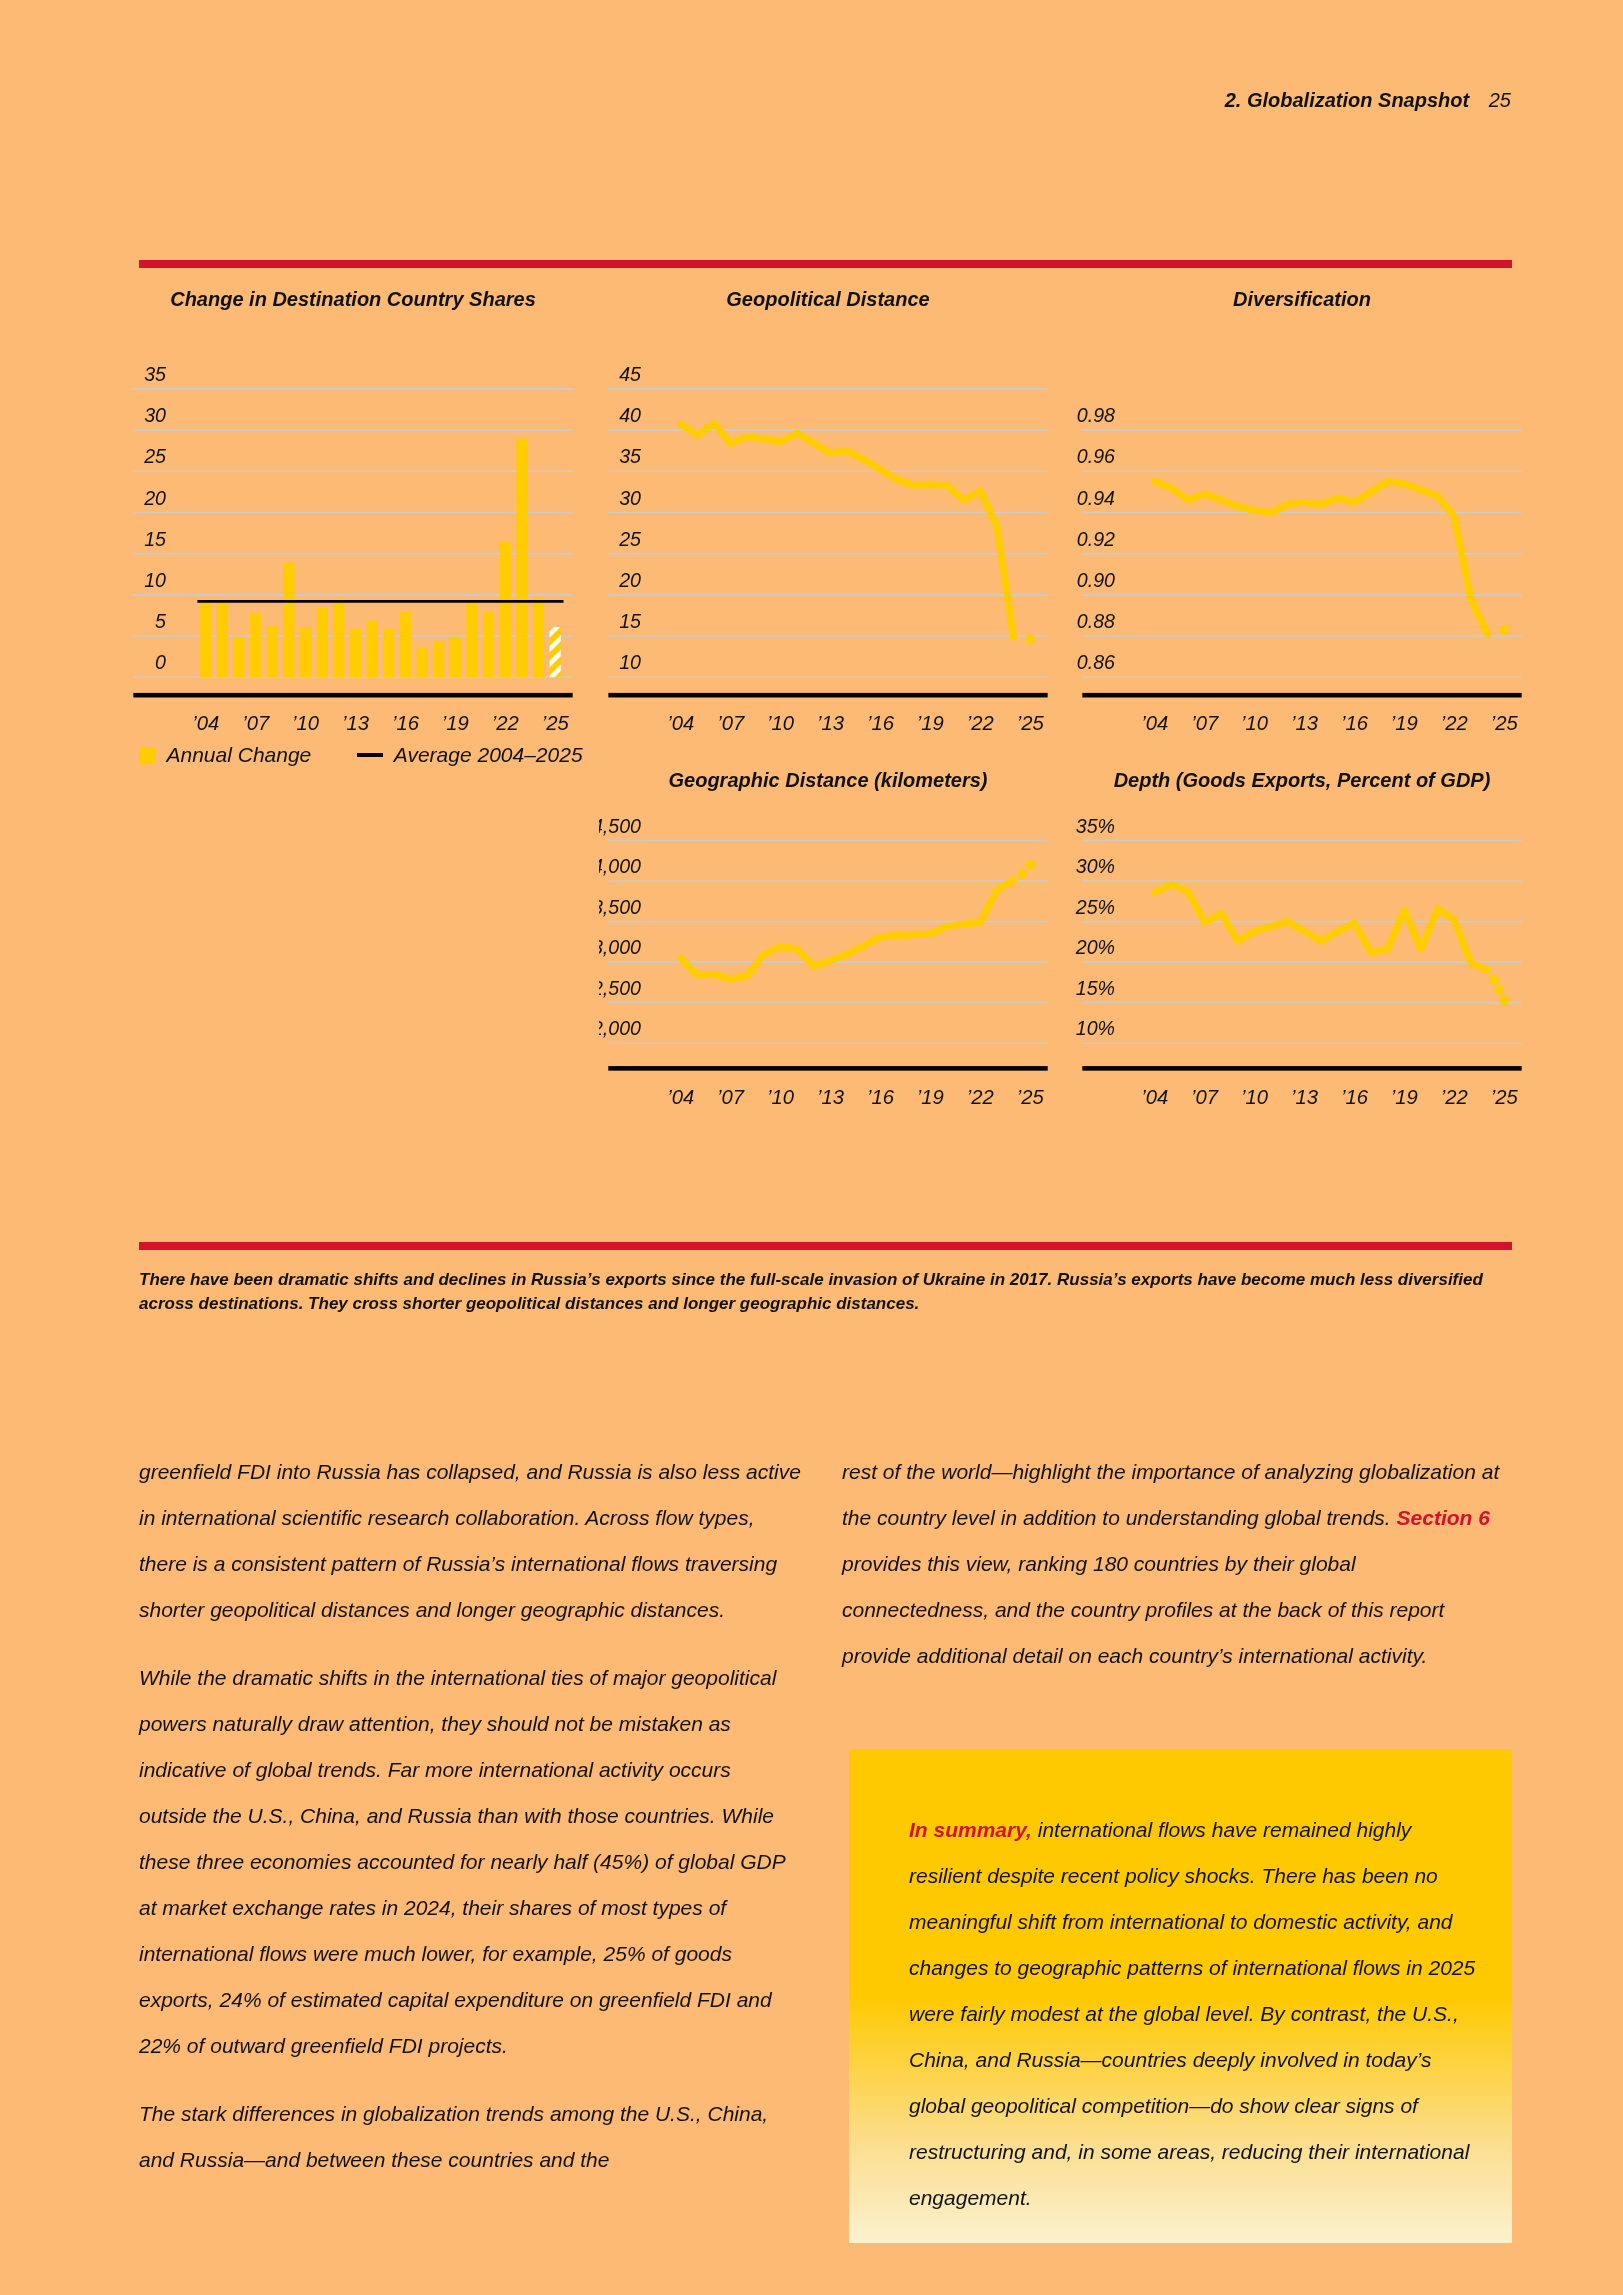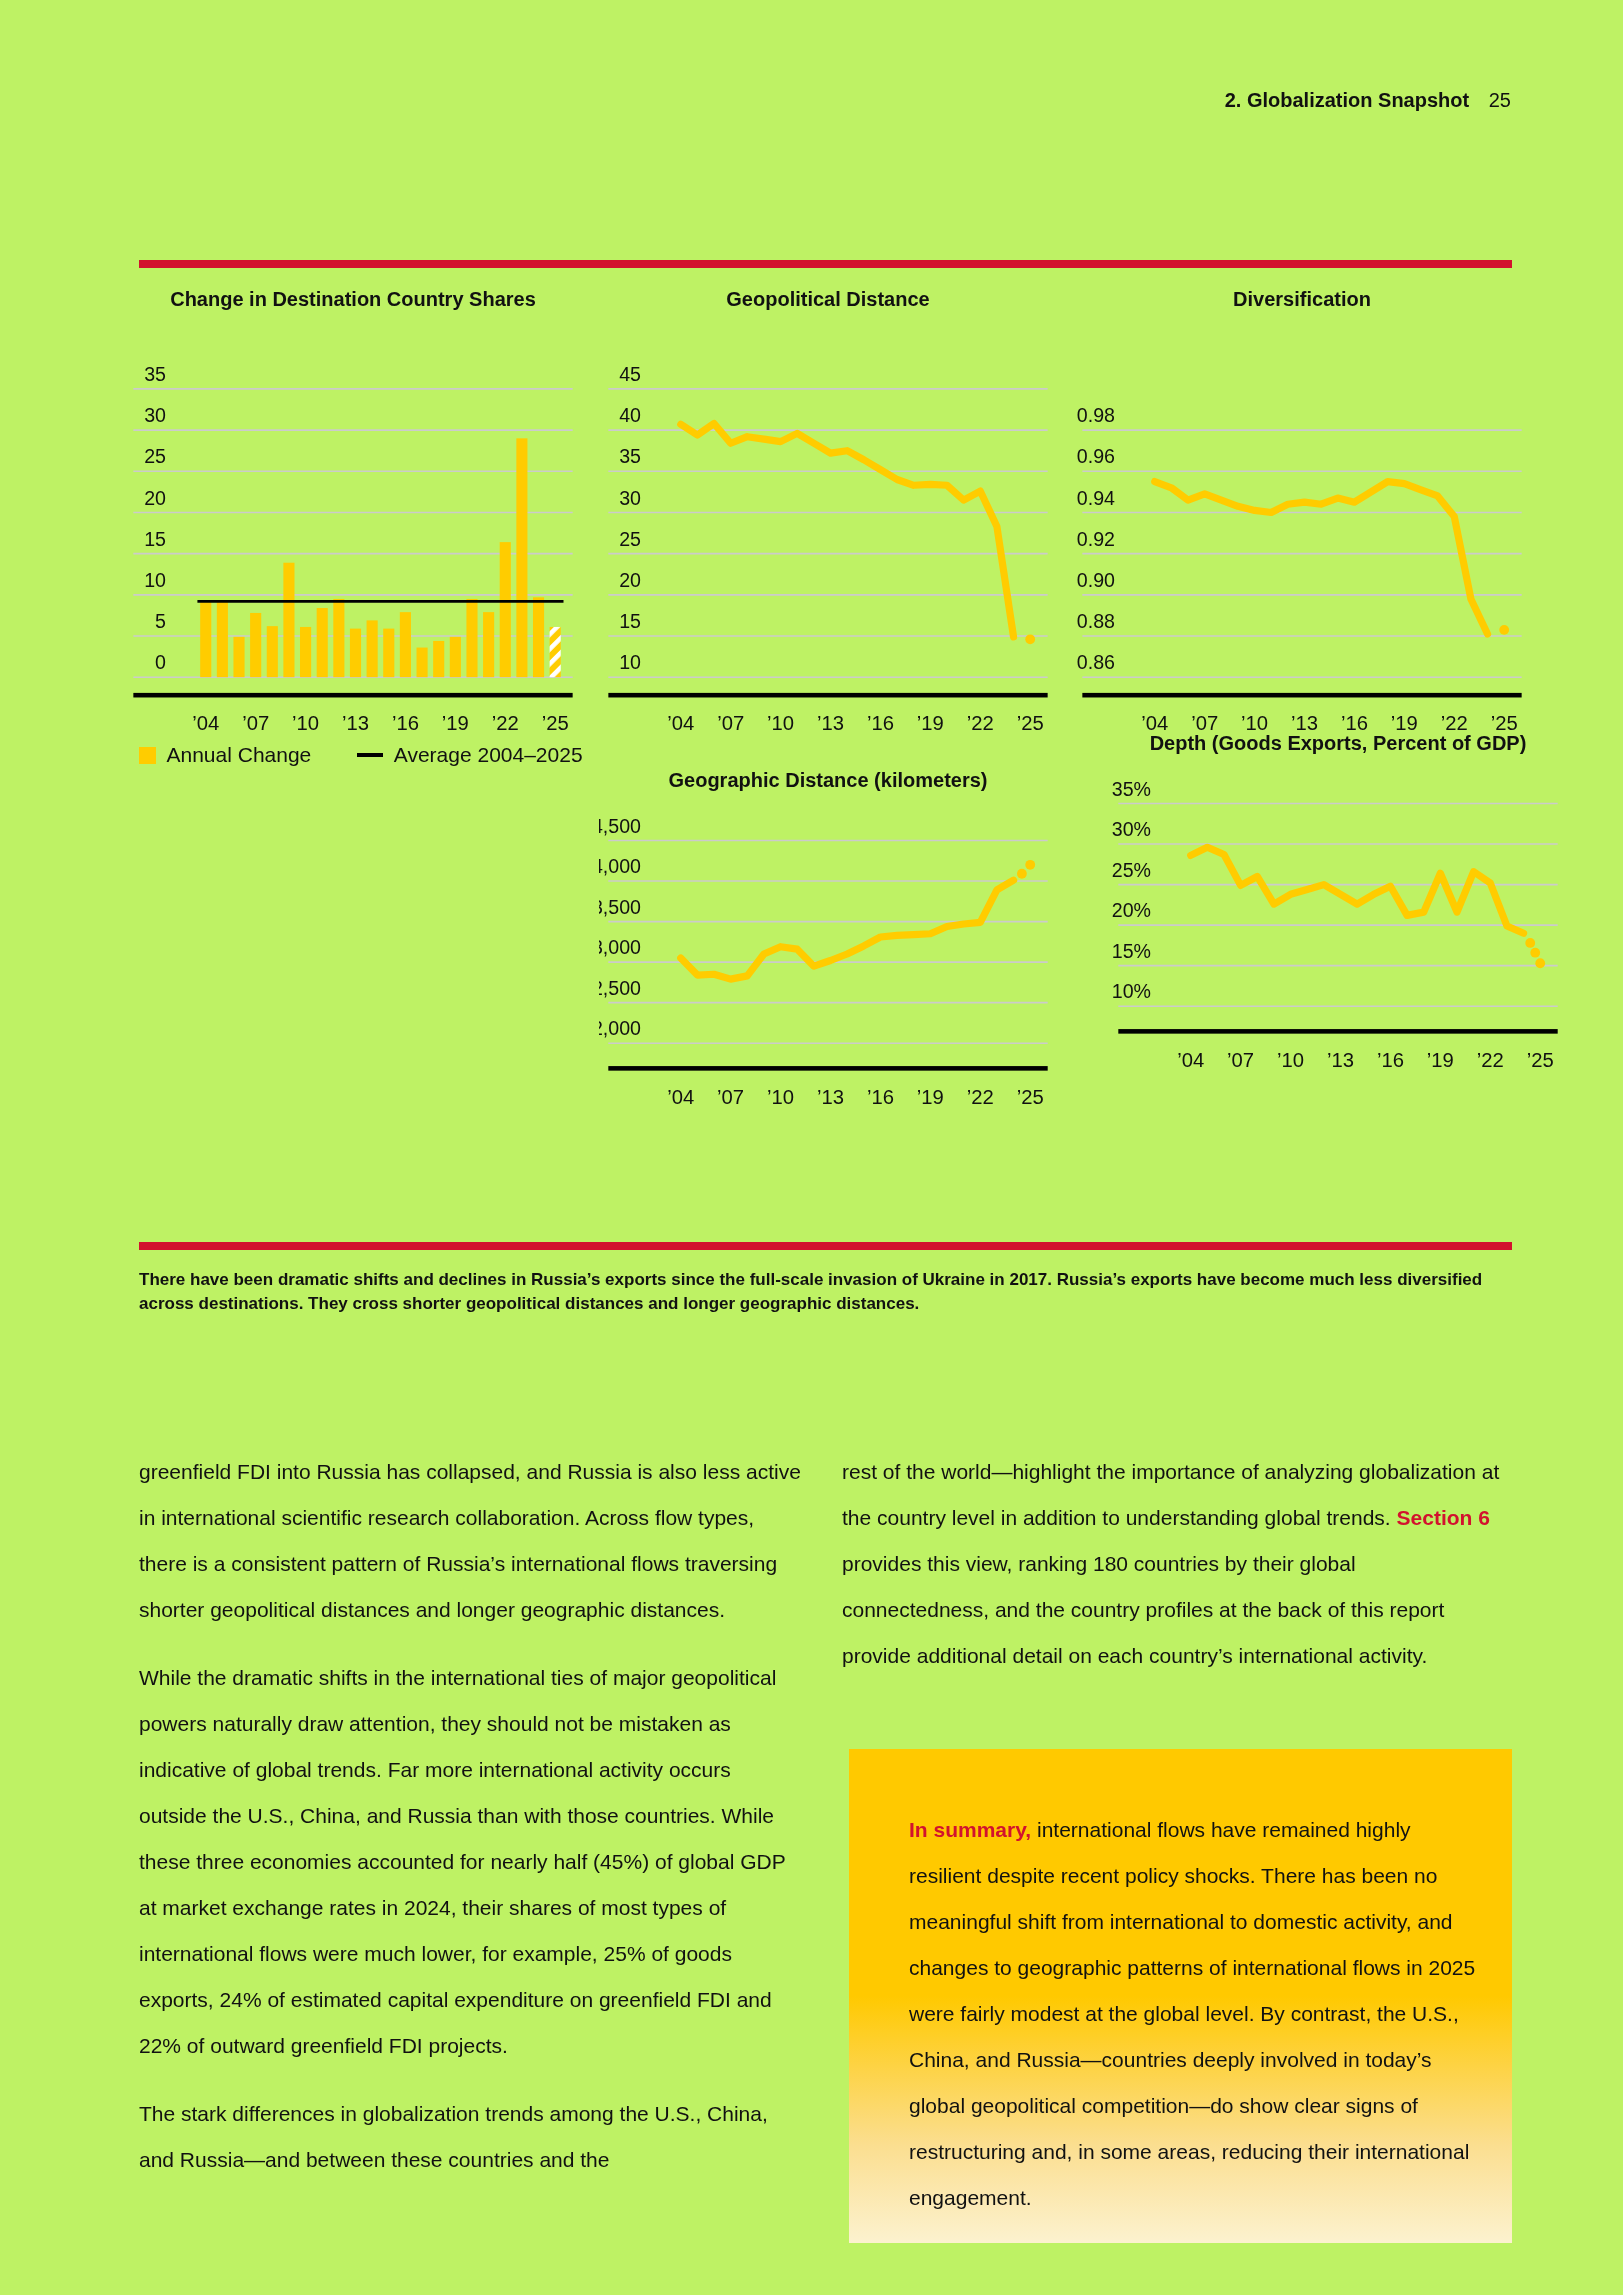--- a/index.html
+++ b/index.html
@@ -1,36 +1,36 @@
 <!DOCTYPE html>
 <html style="font-size:10.5px"><head>
 <meta charset="utf-8">
 <style>
   html,body{margin:0;padding:0;background:#e8e8e8;}
-  .page{position:relative;width:1623px;height:2295px;background:#bef264;
-        font-family:"Liberation Sans",sans-serif;color:#111;overflow:hidden;}
+  .page{position:relative;width:1623px;height:2295px;background:#fdba74;
+        font-family:"Liberation Sans",sans-serif;color:#111;overflow:hidden;font-style:italic;}
   .abs{position:absolute;}
   
   .header{top:89px;right:112px;font-size:20px;}
   .header b{font-weight:700;}
   .header .pn{font-weight:400;margin-left:19.6px;}
   
   .fig-title{left:139px;top:230px;font-size:21.6px;font-weight:700;color:#D2122E;letter-spacing:0.1px;}
   .rule{left:139px;width:1373px;height:7.9px;background:#D2122E;}
   .rule1{top:260px;}
   .rule2{top:1242px;}
   
   .chart{width:458px;}
   .chart-title{height:29px;font-size:20px;font-weight:700;text-align:center;white-space:nowrap;}
   svg text{font-family:"Liberation Sans",sans-serif;}
   .c1{left:124px;top:288px;}
   .c2{left:599px;top:288px;}
   .c3{left:1073px;top:288px;}
   .c4{left:599px;top:769px;}
-  .c5{left:1073px;top:732px;margin-left:36px;}
+  .c5{left:1073px;top:769px;}
   
   .legend{left:139px;top:743px;display:flex;align-items:center;font-size:21px;}
   .legend .swatch{width:17px;height:17px;background:#FFCC00;display:inline-block;margin-right:10.5px;}
   .legend .dash{width:26px;height:3.3px;background:#000;display:inline-block;margin:0 10.5px 0 46px;}
   
   .caption-block{left:139px;top:1268px;width:1373px;}
   .cap{font-size:17px;font-weight:700;line-height:24px;margin:0;}
   .src{font-size:15.7px;line-height:23px;margin:9.2px 0 0 0;}
   .note{font-size:15.7px;line-height:23px;margin:0;}
   

